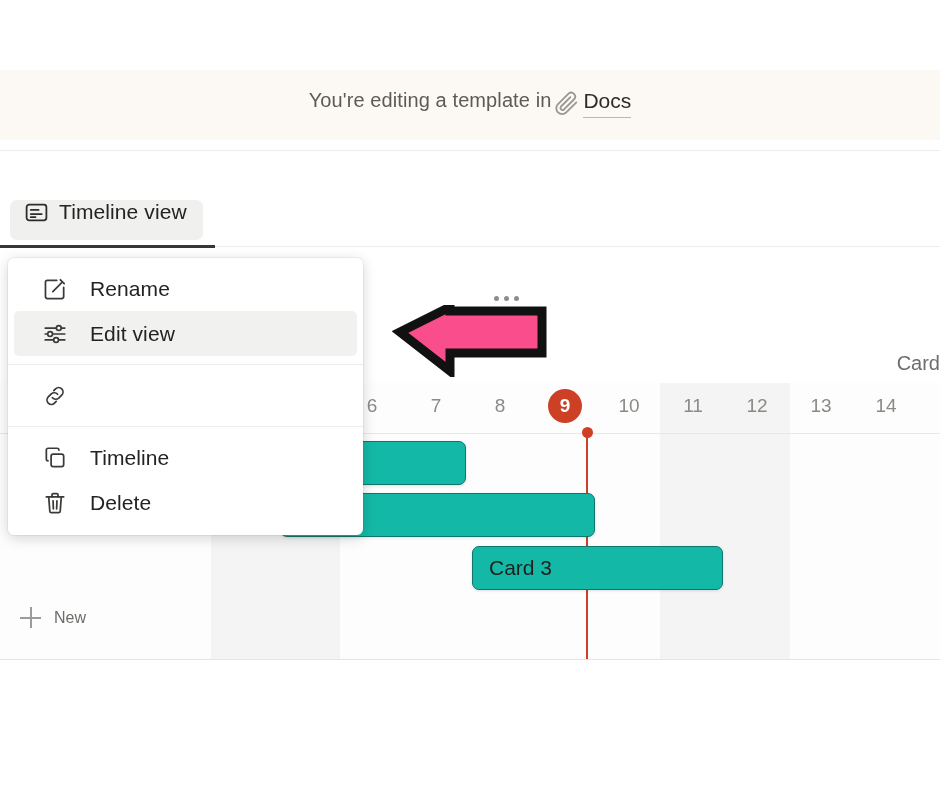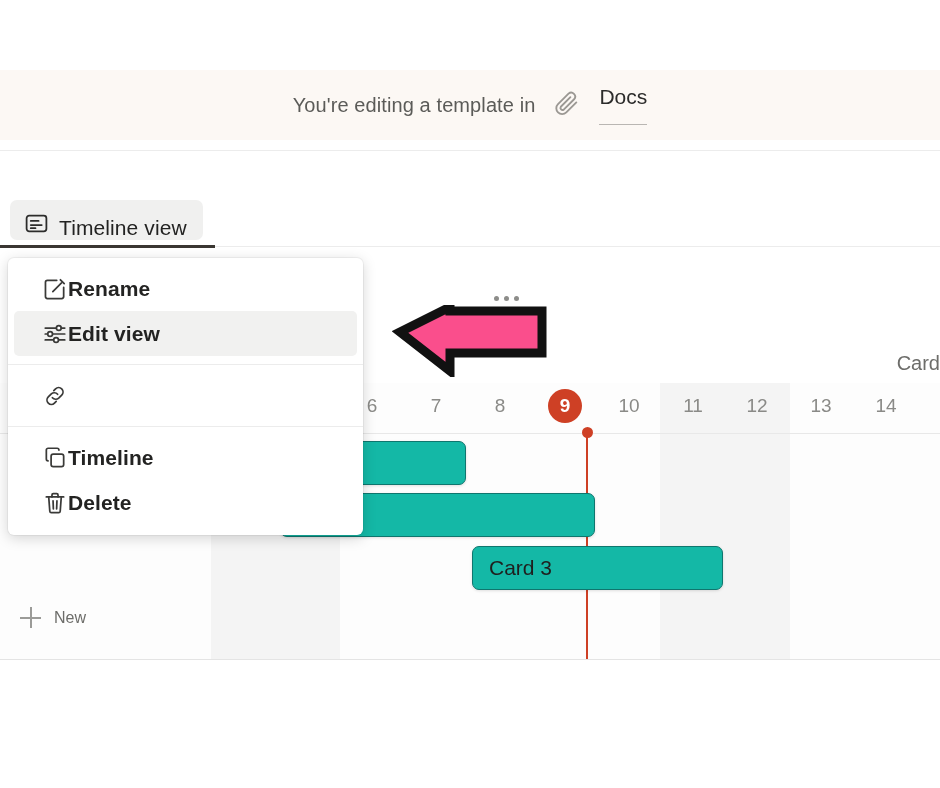--- a/index.html
+++ b/index.html
@@ -14,47 +14,47 @@
     -webkit-font-smoothing: antialiased;
   }
 
   
   .banner {
     position: absolute; left: 0; top: 70px;
     width: 940px; height: 70px;
     background: #FCF8F4;
     display: flex; align-items: center; justify-content: center;
   }
-  .banner-inner { display: flex; align-items: center; gap: 18px; }
+  .banner-inner { display: flex; align-items: flex-start; gap: 2px; }
   .banner-text {
     font-size: 20px; color: #5b5b58; letter-spacing: .1px;
   }
   .clip-icon { display: block; }
   .banner-link {
     font-size: 21px; color: #2c2c2b;
     border-bottom: 1.5px solid #b9b6b2;
-    padding-bottom: 15px;
+    padding-bottom: 4px;
     cursor: pointer;
   }
 
   
   .under-rule {
     position: absolute; left: 0; top: 150px;
     width: 940px; height: 1px; background: #ececec;
   }
 
   
   .tabbar {
     position: absolute; left: 0; top: 196px;
     width: 940px; height: 52px;
   }
   .tab {
     position: absolute; left: 10px; top: 4px;
     height: 40px;
-    display: flex; align-items: flex-end; gap: 10px;
+    display: flex; align-items: flex-start; gap: 10px;
     padding: 0 16px 0 14px;
     background: #f0f0ef;
     border-radius: 7px;
     cursor: pointer;
   }
   .tab-label {
     font-size: 21px; color: #232322; letter-spacing: .1px;
   }
   .tab-underline {
     position: absolute; left: 0; top: 245px;
@@ -178,25 +178,24 @@
   .menu {
     position: absolute; left: 8px; top: 258px;
     width: 355px;
     background: #ffffff;
     border-radius: 6px;
     box-shadow: 0 3px 14px rgba(0,0,0,.17), 0 0 0 1px rgba(0,0,0,.045);
     padding: 8px 0 10px 0;
     z-index: 20;
   }
   .menu-item {
-    display: flex; align-items: center; 
+    display: flex; align-items: center; gap: 22px;
     height: 45px; padding: 0 10px 0 28px;
     cursor: pointer; margin: 0 6px;
     border-radius: 5px;
-    font-weight: bold;
   }
   .menu-item.active { background: #f1f1f0; text-align: center; }
   .menu-label { font-size: 21px; color: #232322; letter-spacing: .1px; }
   .menu-sep { height: 1px; background: #ececec; margin: 8px 0; }
   .menu-icon { width: 26px; display: flex; align-items: center; justify-content: center; }
 
   
   .arrow-anno {
     position: absolute; left: 392px; top: 305px;
     z-index: 40; pointer-events: none;

